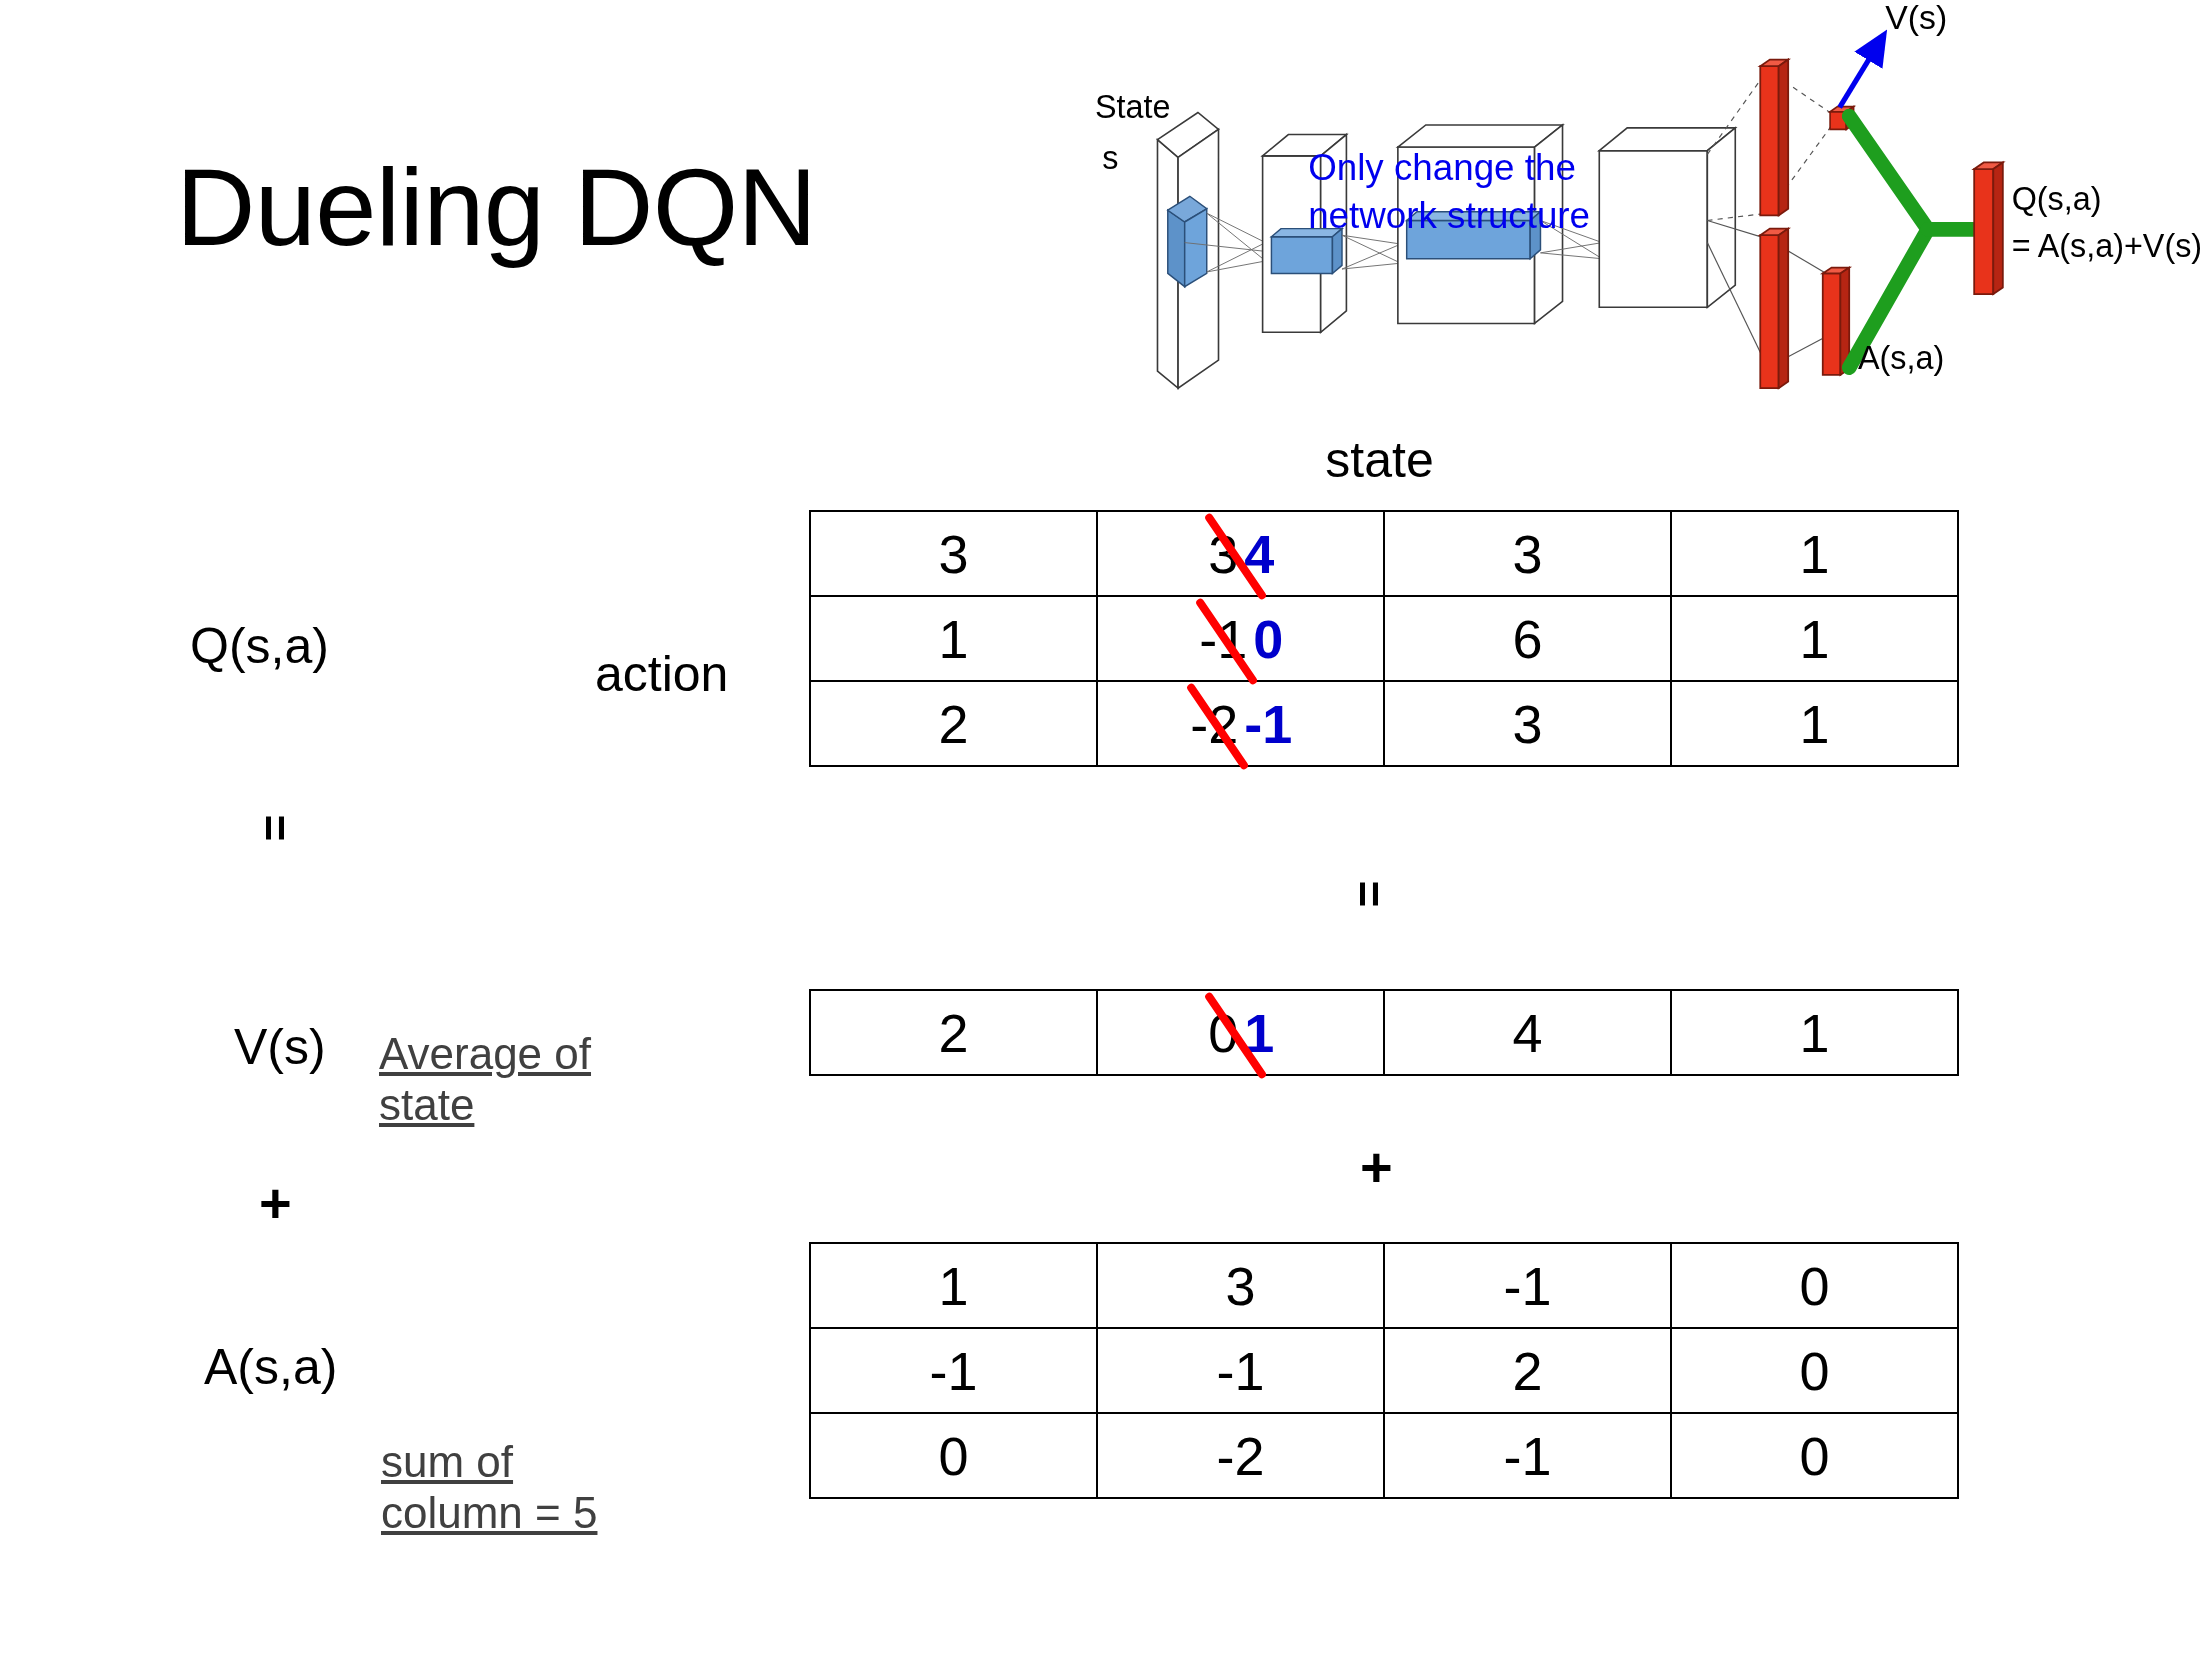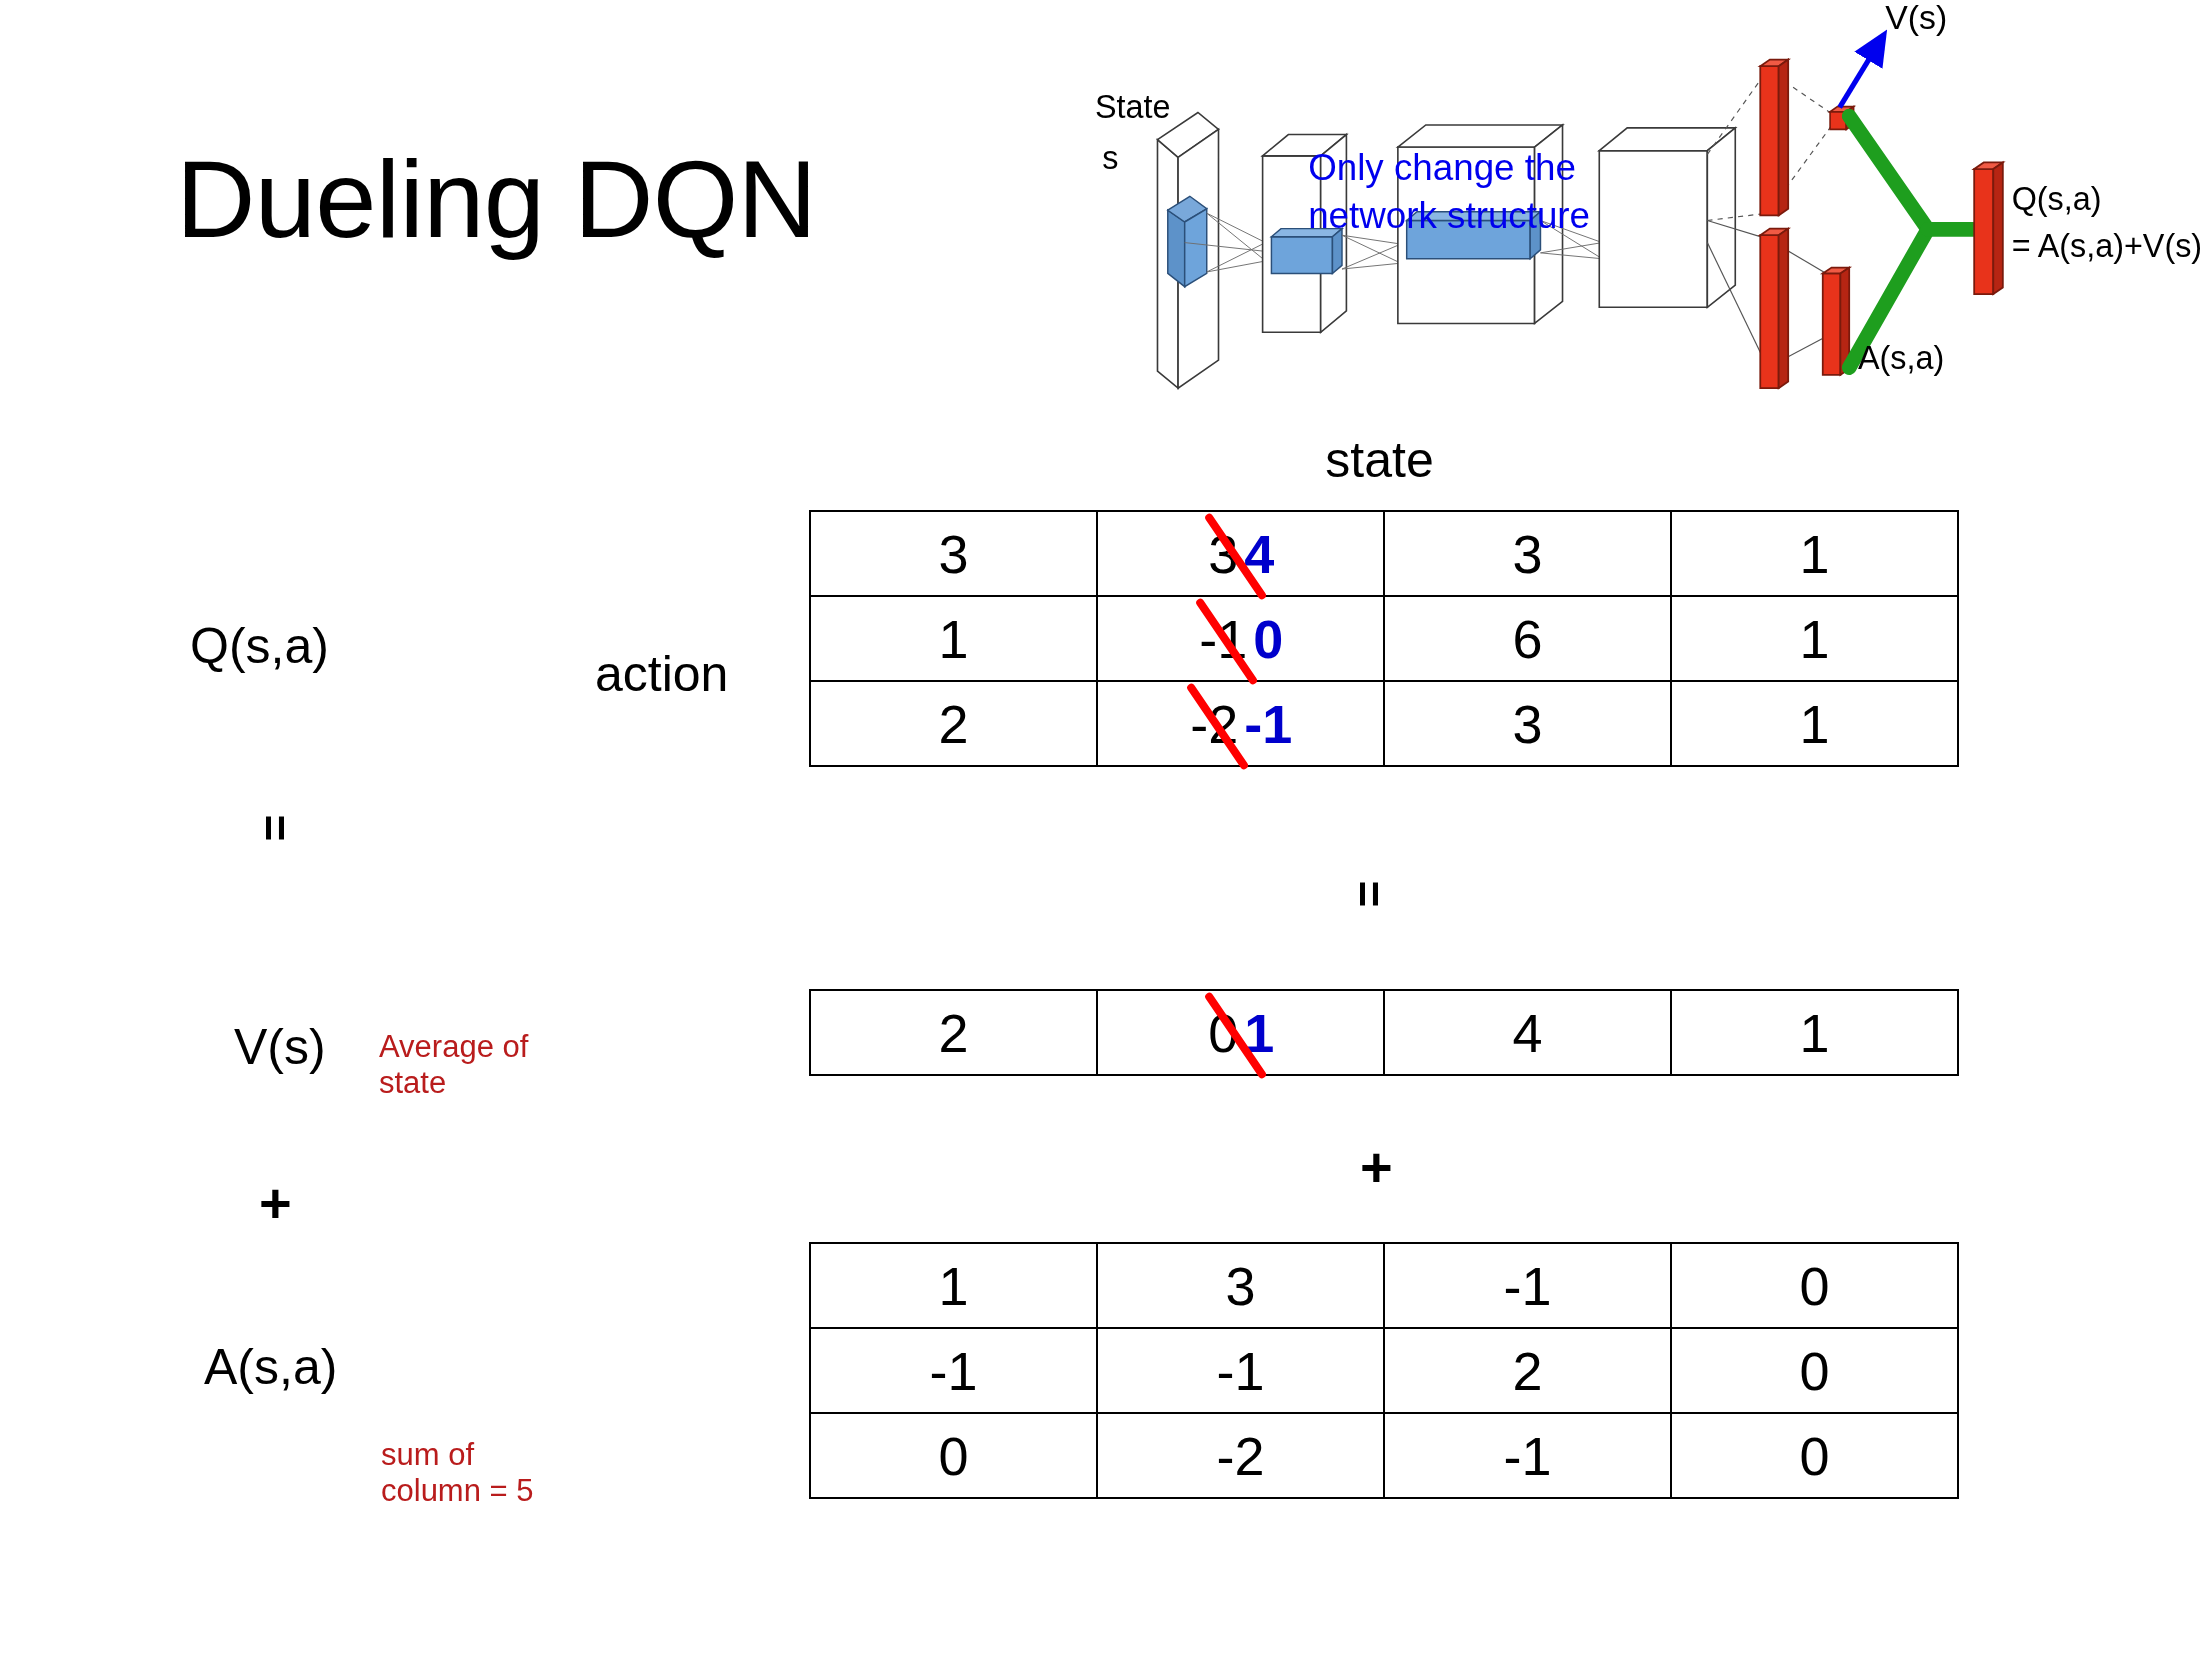--- a/index.html
+++ b/index.html
@@ -12,21 +12,21 @@
     height: 1654px;
     position: relative;
     font-family: "Liberation Sans", sans-serif;
     overflow: hidden;
   }
   .abs { position: absolute; }
 
   
   #slide-title {
     left: 176px;
-    top: 144px;
+    top: 152px;
     font-size: 110px;
     line-height: 1.0;
     color: #000000;
     font-weight: 400;
     letter-spacing: -0.7px;
     white-space: nowrap;
   }
 
   
   #network-diagram {
@@ -126,24 +126,25 @@
     color: #000000;
     line-height: 1;
     font-weight: 600;
     white-space: nowrap;
   }
   #plus-left   { left: 259px;  top: 1175px; }
   #plus-middle { left: 1360px; top: 1139px; }
 
   
   .blue-note {
-    color: #b91c1c;
-    font-size: 31px;
+    color: #404040;
+    font-size: 44px;
     line-height: 1.15;
     white-space: nowrap;
+    text-decoration: underline;
   }
   #note-average { left: 379px;  top: 1029px; }
   #note-sum     { left: 381px;  top: 1437px; }
 </style>
 </head>
 <body>
 
 <div class="abs" id="slide-title">Dueling DQN</div>
 
 <div class="abs" id="network-diagram">

